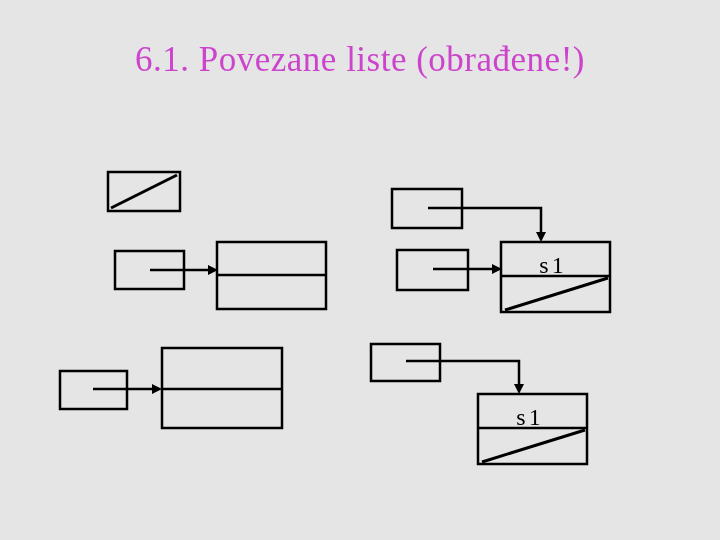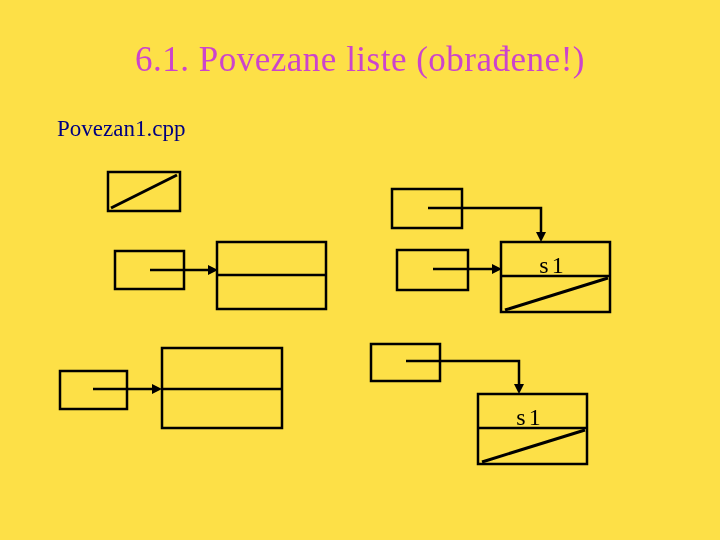--- a/index.html
+++ b/index.html
@@ -4,21 +4,21 @@
 <style>
   html, body {
     margin: 0;
     padding: 0;
     background: #ffffff;
   }
   .slide {
     position: relative;
     width: 720px;
     height: 540px;
-    background: #fde047;
+    background: #e5e5e5;
     overflow: hidden;
     font-family: "Liberation Serif", "DejaVu Serif", serif;
   }
   .title {
     position: absolute;
     top: 40px;
     left: 0;
     width: 720px;
     margin: 0;
     text-align: center;
@@ -65,21 +65,20 @@
     letter-spacing: 3px;
   }
 </style>
 </head>
 <body>
 
 <div class="slide">
 
   <h1 class="title">6.1. Povezane liste (obrađene!)</h1>
 
-  <div class="subtitle">Povezan1.cpp</div>
 
   <svg class="diagram" width="720" height="540" viewBox="0 0 720 540" xmlns="http://www.w3.org/2000/svg">
 
     <g>
       <rect x="108" y="172" width="72" height="39"></rect>
       <line class="slash" x1="111" y1="208" x2="177" y2="175"></line>
     </g>
 
     <g>
       <rect x="115" y="251" width="69" height="38"></rect>

